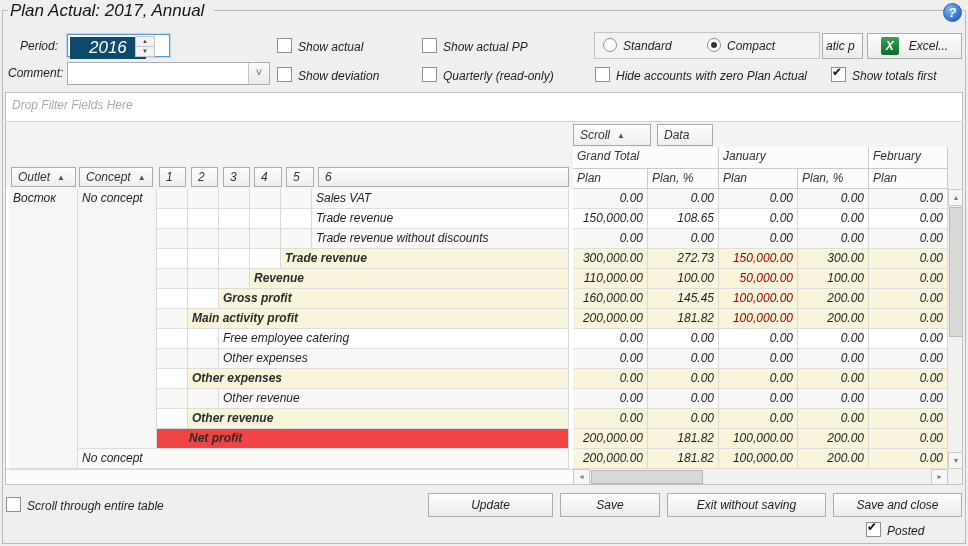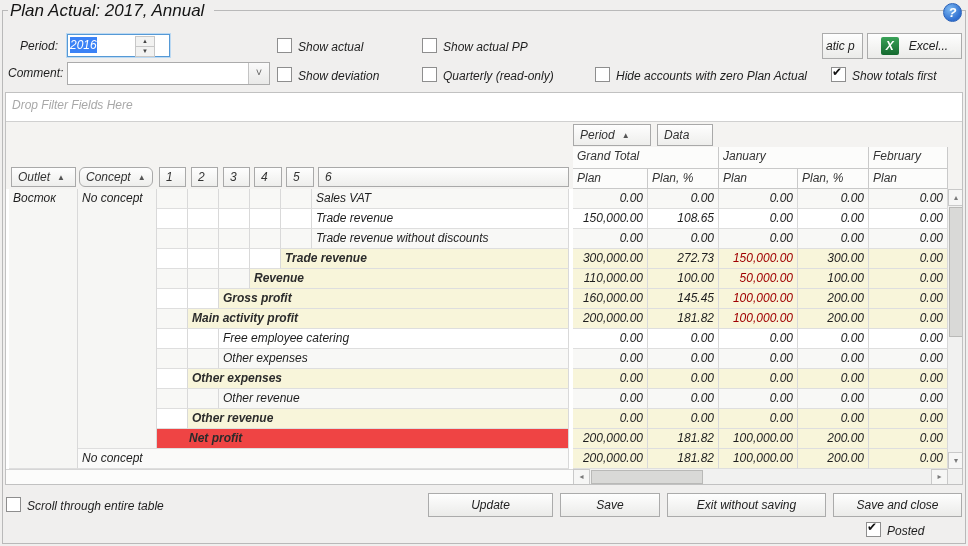--- a/index.html
+++ b/index.html
@@ -5,21 +5,21 @@
   html,body{margin:0;padding:0;}
   body{font-family:"Liberation Sans","DejaVu Sans",sans-serif;background:#e8e8e8;}
   #page{position:relative;width:968px;height:546px;background:#f0efee;overflow:hidden;font-size:12px;color:#1e1e1e;font-style:italic;}
   .abs{position:absolute;box-sizing:border-box;}
   #groupbox{left:2px;top:10px;width:964px;height:534px;border:1px solid #b9b9b9;}
   #title{left:8px;top:1px;font-size:17px;color:#141414;background:#f0efee;padding:0 10px 2px 2px;z-index:3;white-space:nowrap;}
   #help{left:943px;top:3px;width:19px;height:19px;border-radius:50%;background:radial-gradient(circle at 35% 30%,#7db9f2,#2f6fd0 70%);border:1px solid #2a62b8;color:#fff;font-weight:bold;font-size:13px;text-align:center;line-height:18px;z-index:3;}
   .lbl{white-space:nowrap;}
   
   #period-spin{left:67px;top:34px;width:103px;height:23px;background:#fff;border:1px solid #5599d6;outline:1px solid #bcd9f2;}
-  #period-value{position:absolute;left:2px;top:2px;background:#3b82f6;color:#fff;padding:1px 0;font-size:12px;}
+  #period-value{position:absolute;left:2px;top:2px;background:#0c4a6e;color:#fff;padding:1px 19px;font-size:17px;}
   #spin-btns{position:absolute;right:14px;top:1px;width:18px;height:19px;border:1px solid #c7c7c7;background:#f2f2f1;}
   .spin-arrow{display:block;height:9px;font-size:6px;line-height:9px;text-align:center;color:#444;}
   .spin-arrow + .spin-arrow{border-top:1px solid #c7c7c7;}
   
   #comment-combo{left:67px;top:62px;width:203px;height:23px;background:#fff;border:1px solid #ababab;}
   #comment-arrow{position:absolute;right:0;top:0;width:20px;height:21px;background:linear-gradient(#fafafa,#e9e9e8);border-left:1px solid #c4c4c4;text-align:center;line-height:19px;color:#666;font-size:11px;}
   
   .check{display:inline-block;width:13px;height:13px;border:1px solid #8e8e8e;background:#fff;vertical-align:-2px;position:relative;margin-right:6px;}
   .check.on:after{content:"✔";position:absolute;left:0px;top:-3px;font-size:12px;color:#111;}
   .radio{display:inline-block;width:12px;height:12px;border:1px solid #8e8e8e;border-radius:50%;background:#fff;vertical-align:-2px;position:relative;margin-right:6px;}
@@ -58,51 +58,55 @@
   <div class="abs lbl" style="left:20px;top:39px;">Period:</div>
   <div class="abs" id="period-spin">
     <span id="period-value">2016</span>
     <span id="spin-btns">
       <span class="spin-arrow">▲</span>
       <span class="spin-arrow">▼</span>
     </span>
   </div>
   <div class="abs lbl" style="left:277px;top:38px;"><span class="check"></span><span>Show actual</span></div>
   <div class="abs lbl" style="left:422px;top:38px;"><span class="check"></span><span>Show actual PP</span></div>
+  <div class="abs" id="radio-box">
+    <span class="abs lbl" style="left:8px;top:5px;"><span class="radio"></span><span>Standard</span></span>
+    <span class="abs lbl" style="left:112px;top:5px;"><span class="radio on"></span><span>Compact</span></span>
+  </div>
   <div class="abs push" id="auto-btn">atic p</div>
   <div class="abs push" id="excel-btn">
     <span id="excel-icon">X</span>
     <span>Excel...</span>
   </div>
 
   <div class="abs lbl" style="left:8px;top:66px;">Comment:</div>
   <div class="abs" id="comment-combo">
     <span></span>
     <span id="comment-arrow">˅</span>
   </div>
   <div class="abs lbl" style="left:277px;top:67px;"><span class="check"></span><span>Show deviation</span></div>
   <div class="abs lbl" style="left:422px;top:67px;"><span class="check"></span><span>Quarterly (read-only)</span></div>
   <div class="abs lbl" style="left:595px;top:67px;"><span class="check"></span><span>Hide accounts with zero Plan Actual</span></div>
   <div class="abs lbl" style="left:831px;top:67px;"><span class="check on"></span><span>Show totals first</span></div>
 
   <div class="abs" id="pivot">
     <div class="abs" id="filter-hint">Drop Filter Fields Here</div>
     <div class="abs" id="hdr-zone"></div>
     <div class="fieldbtn" style="left:567px;top:31px;width:78px;height:22px;">
-        <span>Period</span>
+        <span>Scroll</span>
         <span class="sort">▲</span>
       </div>
     <div class="fieldbtn" style="left:651px;top:31px;width:56px;height:22px;text-align:center;">
         <span>Data</span>
       </div>
     <div class="fieldbtn" style="left:5px;top:74px;width:65px;height:20px;">
         <span>Outlet</span>
         <span class="sort">▲</span>
       </div>
-    <div class="fieldbtn" style="left:73px;top:74px;width:74px;height:20px;border-radius:6px;">
+    <div class="fieldbtn" style="left:73px;top:74px;width:74px;height:20px;">
         <span>Concept</span>
         <span class="sort">▲</span>
       </div>
     <div id="level-buttons">
         <div class="fieldbtn" style="left:153px;top:74px;width:27px;height:20px;">1</div>
         <div class="fieldbtn" style="left:185px;top:74px;width:27px;height:20px;">2</div>
         <div class="fieldbtn" style="left:217px;top:74px;width:27px;height:20px;">3</div>
         <div class="fieldbtn" style="left:248px;top:74px;width:28px;height:20px;">4</div>
         <div class="fieldbtn" style="left:280px;top:74px;width:28px;height:20px;">5</div>
         <div class="fieldbtn" style="left:312px;top:74px;width:251px;height:20px;">6</div>

